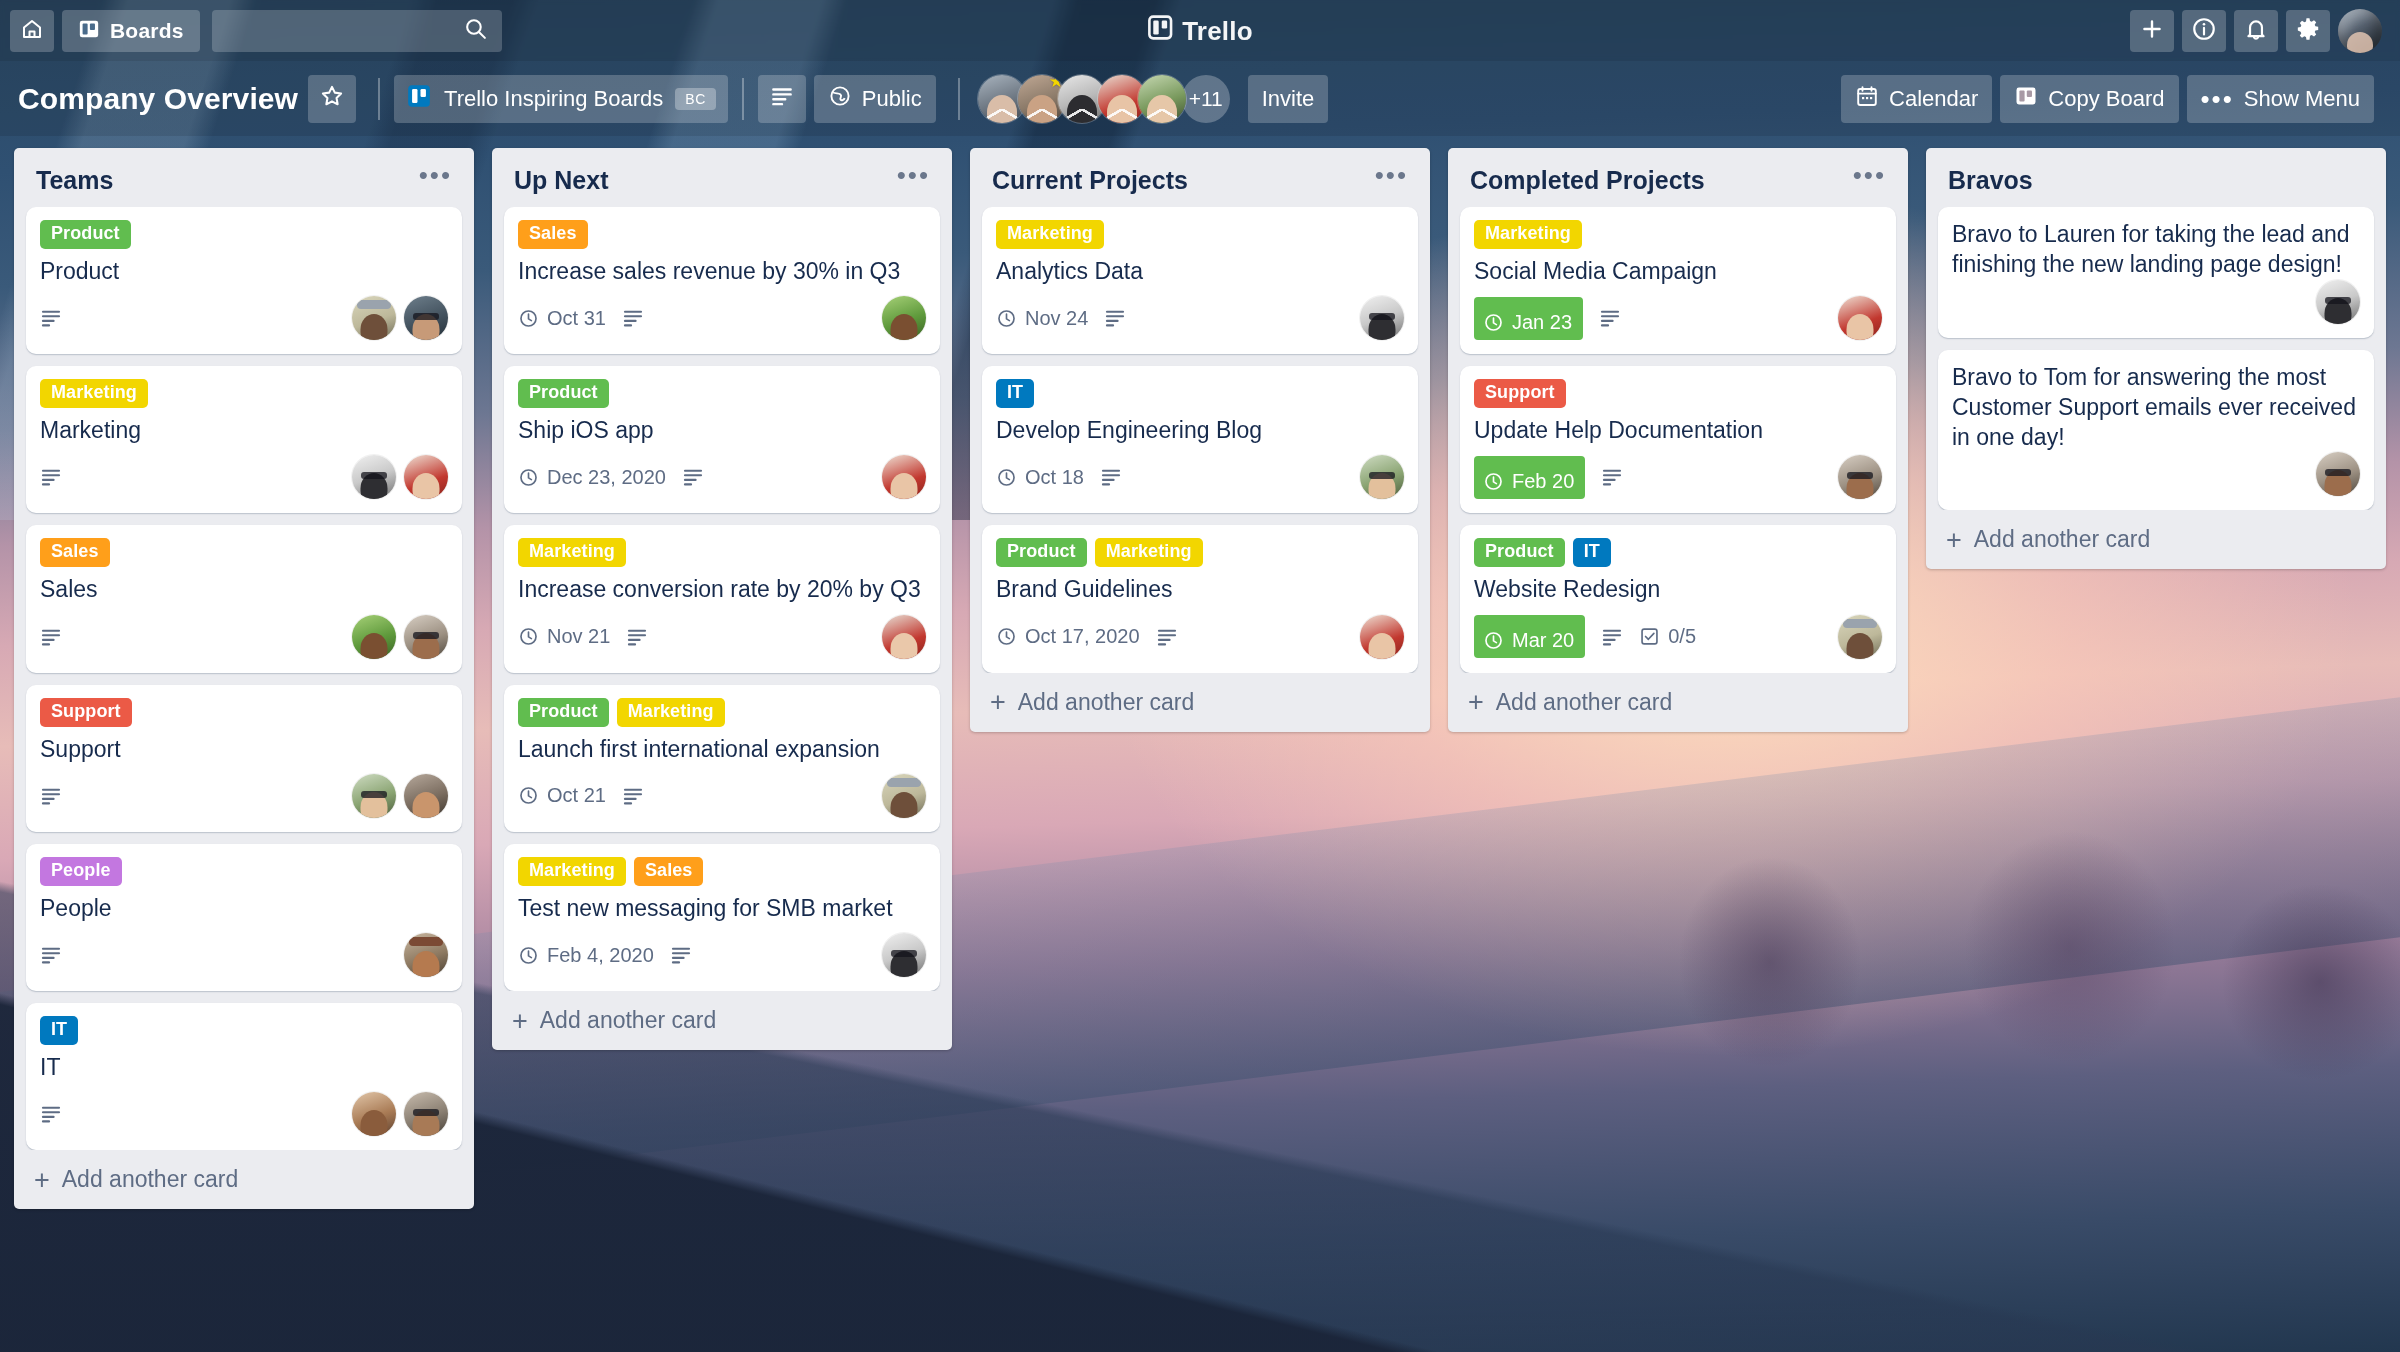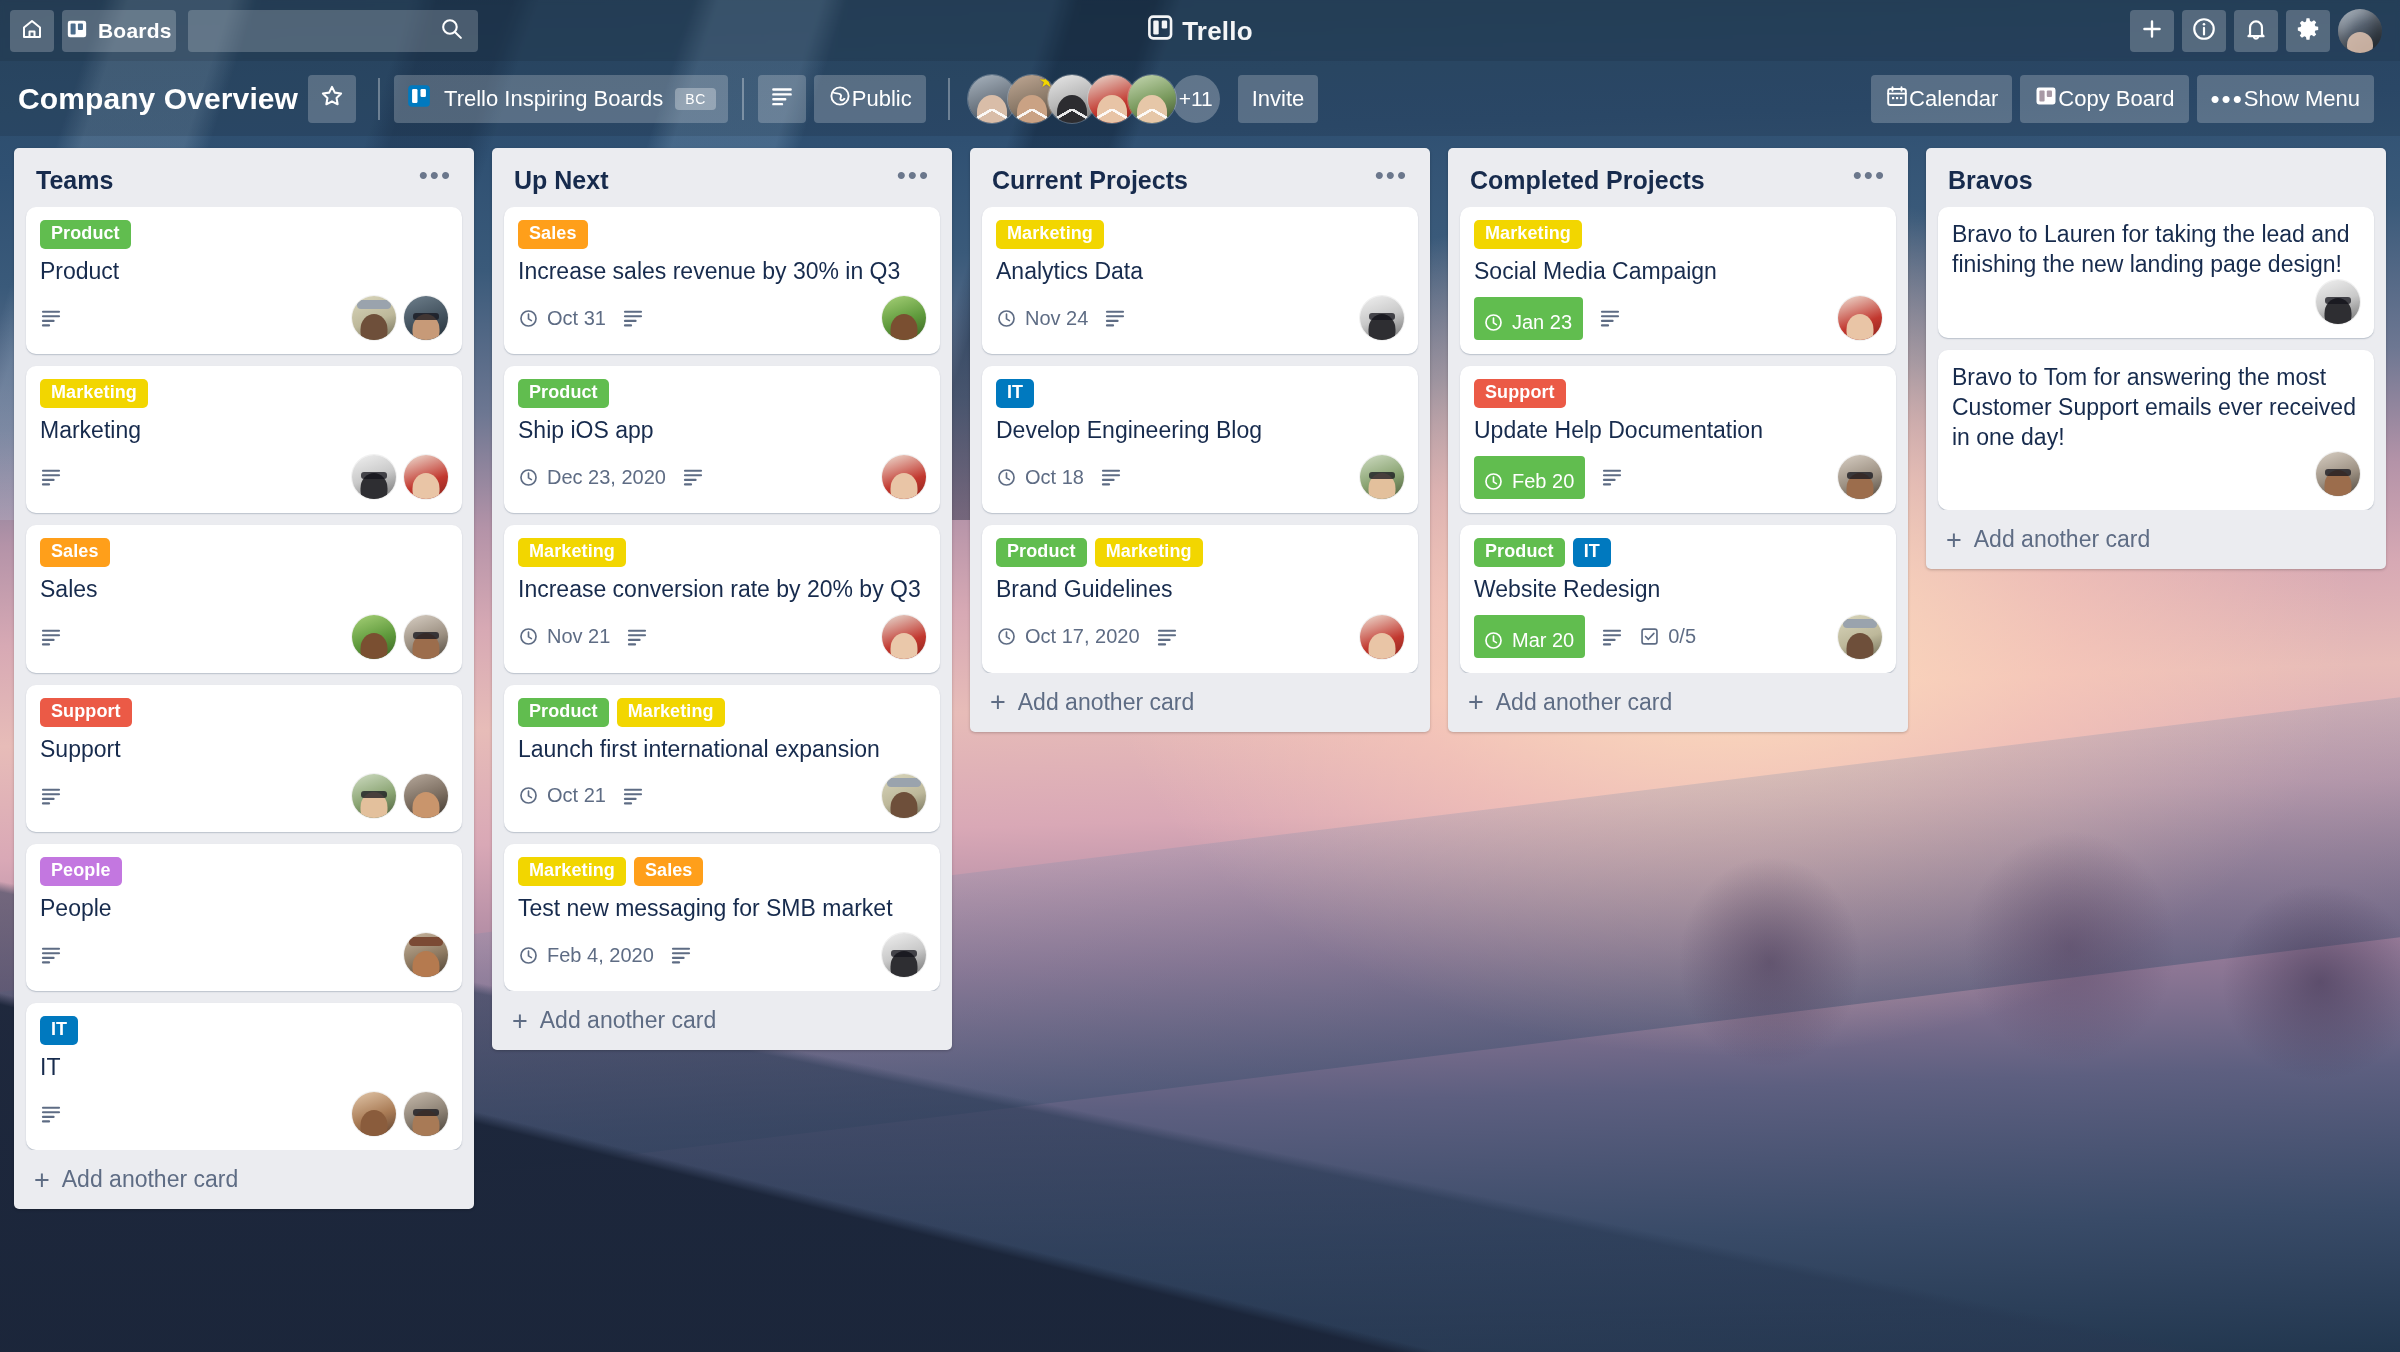--- a/index.html
+++ b/index.html
@@ -70,21 +70,21 @@
     display: flex; align-items: center;
     padding: 0 10px;
     background: rgba(0,0,0,0.18);
     backdrop-filter: blur(2px);
     z-index: 10;
   }
   .tb-btn {
     height: 42px; border-radius: 4px;
     background: rgba(255,255,255,0.22);
     display: flex; align-items: center; justify-content: center;
-    color: #fff; margin-right: 8px; padding: 0 4px;
+    color: #fff; margin-right: 8px; padding: 0 16px;
     cursor: pointer;
   }
   .tb-btn.square { width: 44px; padding: 0; }
   .tb-label { font-size: 21px; font-weight: bold; margin-left: 10px; letter-spacing: .2px; }
   #tb-search {
     height: 42px; width: 290px; border-radius: 4px;
     background: rgba(255,255,255,0.20);
     display: flex; align-items: center; justify-content: flex-end;
     padding-right: 14px; margin-left: 4px; cursor: text;
   }
@@ -114,21 +114,21 @@
     display: flex; align-items: center; padding: 0 18px;
     background: rgba(0,0,0,0.10);
     z-index: 9;
   }
   #board-title {
     color: #fff; font-size: 30px; font-weight: bold; letter-spacing: .1px;
     margin-right: 10px; white-space: nowrap;
   }
   .bb-btn {
     height: 48px; border-radius: 4px; background: rgba(255,255,255,0.22);
-    display: flex; align-items: center; padding: 0 14px; 
+    display: flex; align-items: center; padding: 0 14px; gap: 10px;
     color: #fff; font-size: 22px; margin-right: 8px; cursor: pointer; white-space: nowrap;
   }
   .bb-btn.icon-only { width: 48px; padding: 0; justify-content: center; }
   .bb-sep { width: 2px; height: 42px; background: rgba(255,255,255,0.32); margin: 0 14px; }
   #bb-team {
     height: 48px; border-radius: 4px; background: rgba(255,255,255,0.22);
     display: flex; align-items: center; padding: 0 12px; gap: 12px;
     color: #fff; font-size: 22px; cursor: pointer;
   }
   #team-initials {

